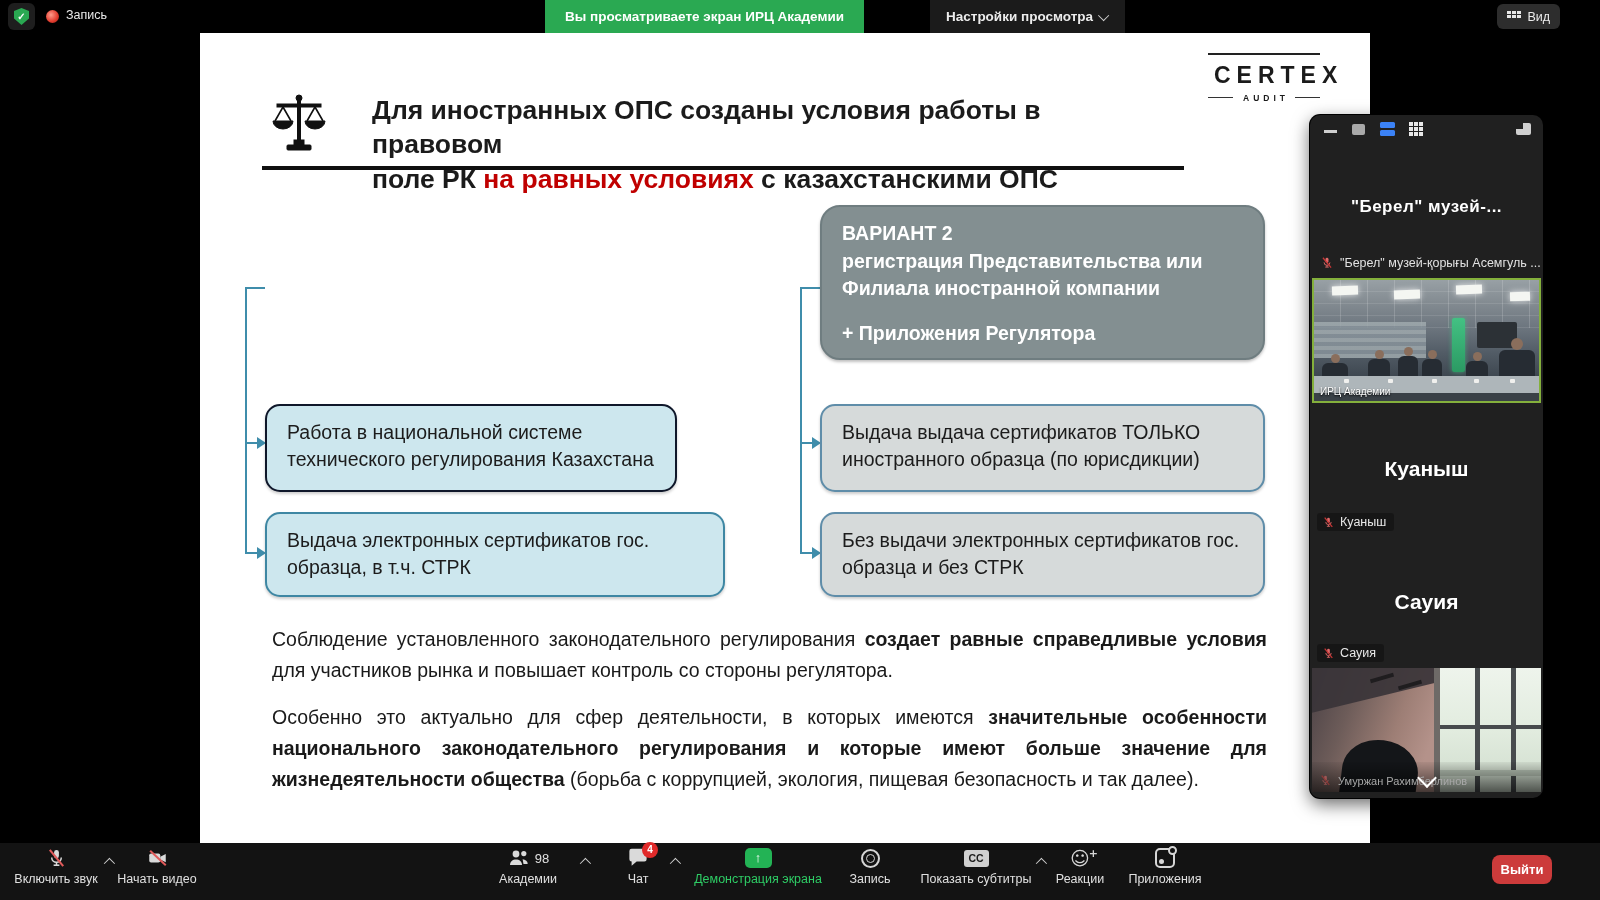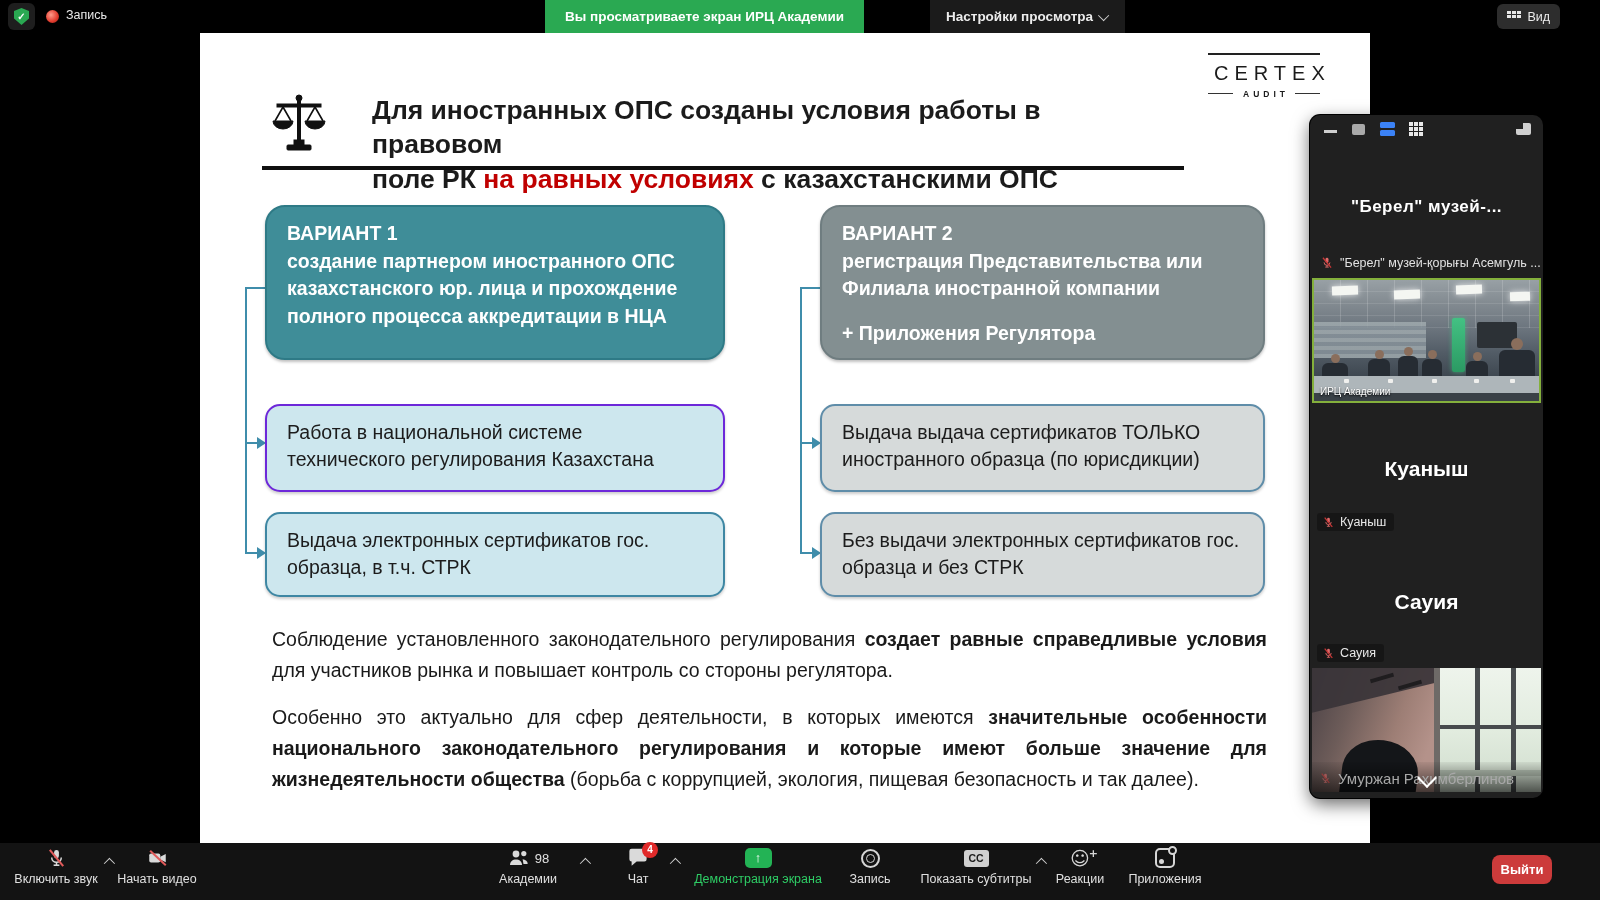--- a/index.html
+++ b/index.html
@@ -32,31 +32,31 @@
   .person-ic .dot{position:absolute;left:-1px;bottom:-1px;width:7px;height:7px;border-radius:50%;background:var(--blue_accent);border:1.5px solid #0e0e0e;}
   .subclose{margin-left:auto;color:#c9c9c9;font-size:14px;padding:2px 6px;cursor:default;}
 
   
   .slide{left:200px;top:33px;width:1170px;height:810px;background:#fff;z-index:10;}
   .s-title{left:172px;top:60px;width:790px;font-size:26.5px;font-weight:bold;color:#1b1b1b;line-height:1.3;}
   .s-title .red{color:var(--red_text);}
   .s-underline{left:62px;top:133px;width:922px;height:4px;background:#101010;}
   .logo{left:1008px;top:20px;width:112px;text-align:center;color:#1b1b1b;}
   .logo .topline{height:1.5px;background:#222;margin-bottom:7px;}
-  .logo .word{font-size:20px;font-weight:normal;letter-spacing:6px;text-indent:6px;}
+  .logo .word{font-size:23px;font-weight:bold;letter-spacing:6px;text-indent:6px;}
   .logo .sub{display:flex;align-items:center;gap:6px;margin-top:4px;}
   .logo .sub i{flex:1;height:1px;background:#333;}
   .logo .sub span{font-size:8.5px;font-weight:bold;letter-spacing:4px;text-indent:4px;}
 
   .vbox{border-radius:20px;color:#fff;font-weight:bold;font-size:19.5px;line-height:1.42;padding:13px 20px;box-sizing:border-box;box-shadow:0 2px 3px rgba(0,0,0,.25);}
   .v1{left:65px;top:172px;width:460px;height:155px;background:var(--teal_box);border:2px solid #2e7a86;}
   .v2{left:620px;top:172px;width:445px;height:155px;background:var(--grey_box);border:2px solid #6f7d80;}
   .v2 .extra{margin-top:17px;}
   .lbox{border-radius:15px;font-size:19.5px;line-height:1.4;color:#1c1c1c;padding:13px 20px;box-sizing:border-box;box-shadow:0 2px 3px rgba(0,0,0,.2);}
-  .lb1{left:65px;top:371px;width:460px;height:88px;background:var(--lightblue_box);border:2px solid #6d28d9;}
+  .lb1{left:65px;top:371px;width:412px;height:88px;background:var(--lightblue_box);border:2px solid #0f172a;}
   .lb2{left:65px;top:479px;width:460px;height:85px;background:var(--lightblue_box);border:2px solid #3e87a3;}
   .rb1{left:620px;top:371px;width:445px;height:88px;background:var(--lightgrey_box);border:2px solid #5f8da9;}
   .rb2{left:620px;top:479px;width:445px;height:85px;background:var(--lightgrey_box);border:2px solid #5f8da9;}
   .conn{background:var(--connector);}
   .arrow-r{width:0;height:0;border-left:9px solid var(--connector);border-top:6px solid transparent;border-bottom:6px solid transparent;}
   .para{left:72px;width:995px;font-size:19.5px;color:#1a1a1a;line-height:1.58;text-align:justify;}
   .para b{font-weight:bold;}
 
   
   .panel{left:1310px;top:115px;width:233px;height:683px;background:#202020;border-radius:10px;z-index:50;box-shadow:0 0 0 1px #000,0 6px 18px rgba(0,0,0,.6);overflow:hidden;}
@@ -99,21 +99,21 @@
   .v2sc{position:absolute;inset:0;}
   .v2sc .wall{position:absolute;left:0;top:0;width:60%;height:100%;background:linear-gradient(110deg,#4a4145 0%,#6d5c59 28%,#9d7e75 58%,#b4928a 80%);}
   .v2sc .ceilc{position:absolute;left:0;top:0;width:58%;height:36%;background:#3a3438;clip-path:polygon(0 0,100% 0,100% 28%,0 100%);opacity:.92;}
   .v2sc .vent{position:absolute;width:24px;height:4px;background:#1f1d1f;transform:rotate(-16deg);}
   .v2sc .win{position:absolute;right:0;top:0;width:44%;height:100%;background:linear-gradient(180deg,#eef4ec,#e2ecdf 50%,#cfdccd);border-left:6px solid #6e6a67;}
   .v2sc .bar-v{position:absolute;top:0;width:5px;height:100%;background:#474b4d;}
   .v2sc .bar-h{position:absolute;left:0;width:100%;height:4px;background:#474b4d;}
   .v2sc .sill{position:absolute;left:0;bottom:16px;width:100%;height:6px;background:#b8c4b6;}
   .v2sc .sil{position:absolute;left:30px;bottom:-10px;width:76px;height:62px;background:#141619;border-radius:50% 50% 0 0;transform:rotate(7deg);}
   .v2sc .shade{position:absolute;left:0;bottom:0;width:100%;height:30px;background:linear-gradient(180deg,rgba(0,0,0,.05),rgba(0,0,0,.62));}
-  .v2label{position:absolute;left:7px;bottom:5px;display:flex;align-items:center;gap:6px;color:#a8a8a8;font-size:15px;}
+  .v2label{position:absolute;left:7px;bottom:5px;display:flex;align-items:center;gap:6px;color:#a8a8a8;font-size:11px;}
   .chev-dn{position:absolute;left:50%;bottom:7px;margin-left:-7px;width:12px;height:12px;border-left:2.5px solid #fff;border-bottom:2.5px solid #fff;transform:rotate(-45deg);}
 
   
   .toolbar{left:0;top:843px;width:1600px;height:57px;background:#131313;z-index:60;}
   .tb{position:absolute;top:3px;text-align:center;color:#e0e0e0;font-size:12.5px;}
   .tb .ico{height:24px;display:flex;align-items:center;justify-content:center;margin-bottom:2px;position:relative;}
   .tb .lbl{white-space:nowrap;}
   .tb-chev{position:absolute;top:12px;}
   .badge{position:absolute;top:-5px;right:-9px;width:16px;height:16px;border-radius:50%;background:var(--badge_red);color:#fff;font-size:10px;font-weight:bold;line-height:16px;text-align:center;}
   .count{font-size:13px;color:#e0e0e0;margin-left:4px;}
@@ -171,24 +171,20 @@
     <div class="abs conn" style="left:45px;top:519px;width:13px;height:2px"></div>
     <div class="abs arrow-r" style="left:57px;top:514px"></div>
 
     <div class="abs conn" style="left:600px;top:254px;width:2px;height:267px"></div>
     <div class="abs conn" style="left:600px;top:254px;width:20px;height:2px"></div>
     <div class="abs conn" style="left:600px;top:409px;width:13px;height:2px"></div>
     <div class="abs arrow-r" style="left:612px;top:404px"></div>
     <div class="abs conn" style="left:600px;top:519px;width:13px;height:2px"></div>
     <div class="abs arrow-r" style="left:612px;top:514px"></div>
 
-    <div class="abs vbox v1">
-      <span>ВАРИАНТ 1</span><br>
-      <span>создание партнером иностранного ОПС казахстанского юр. лица и прохождение полного процесса аккредитации в НЦА</span>
-    </div>
     <div class="abs vbox v2">
       <span>ВАРИАНТ 2</span><br>
       <span>регистрация Представительства или Филиала иностранной компании</span>
       <div class="extra">+ Приложения Регулятора</div>
     </div>
     <div class="abs lbox lb1">Работа в национальной системе технического регулирования Казахстана</div>
     <div class="abs lbox lb2">Выдача электронных сертификатов гос. образца, в т.ч. СТРК</div>
     <div class="abs lbox rb2">Без выдачи электронных сертификатов гос. образца и без СТРК</div>
     <div class="abs lbox rb1">Выдача выдача сертификатов ТОЛЬКО иностранного образца (по юрисдикции)</div>
 

